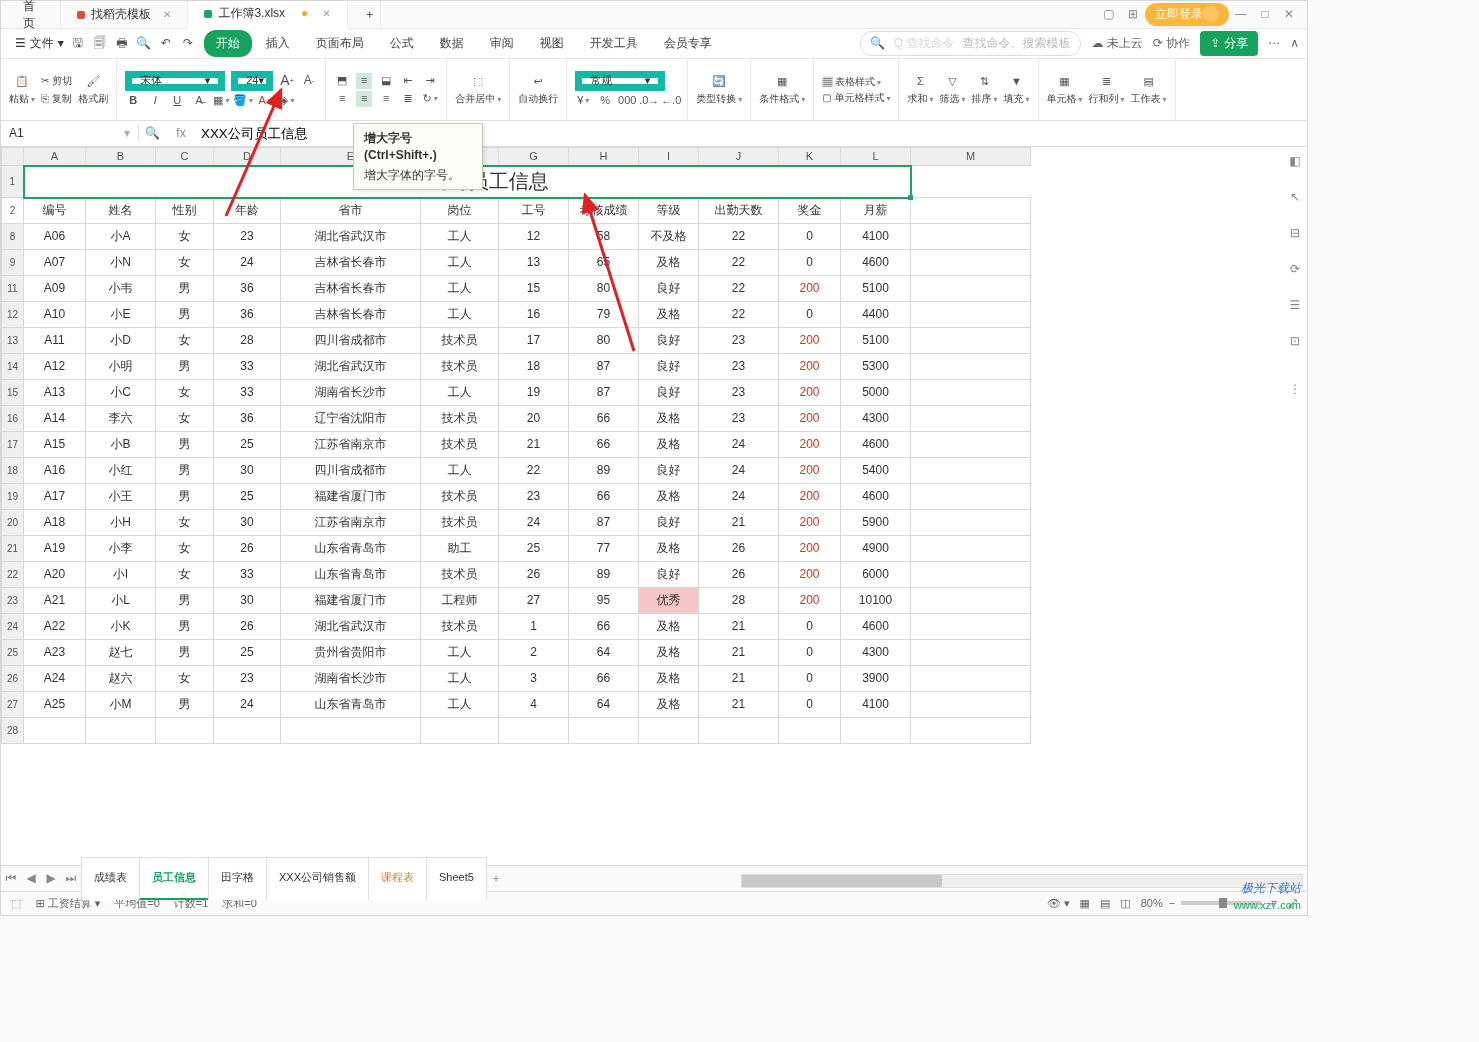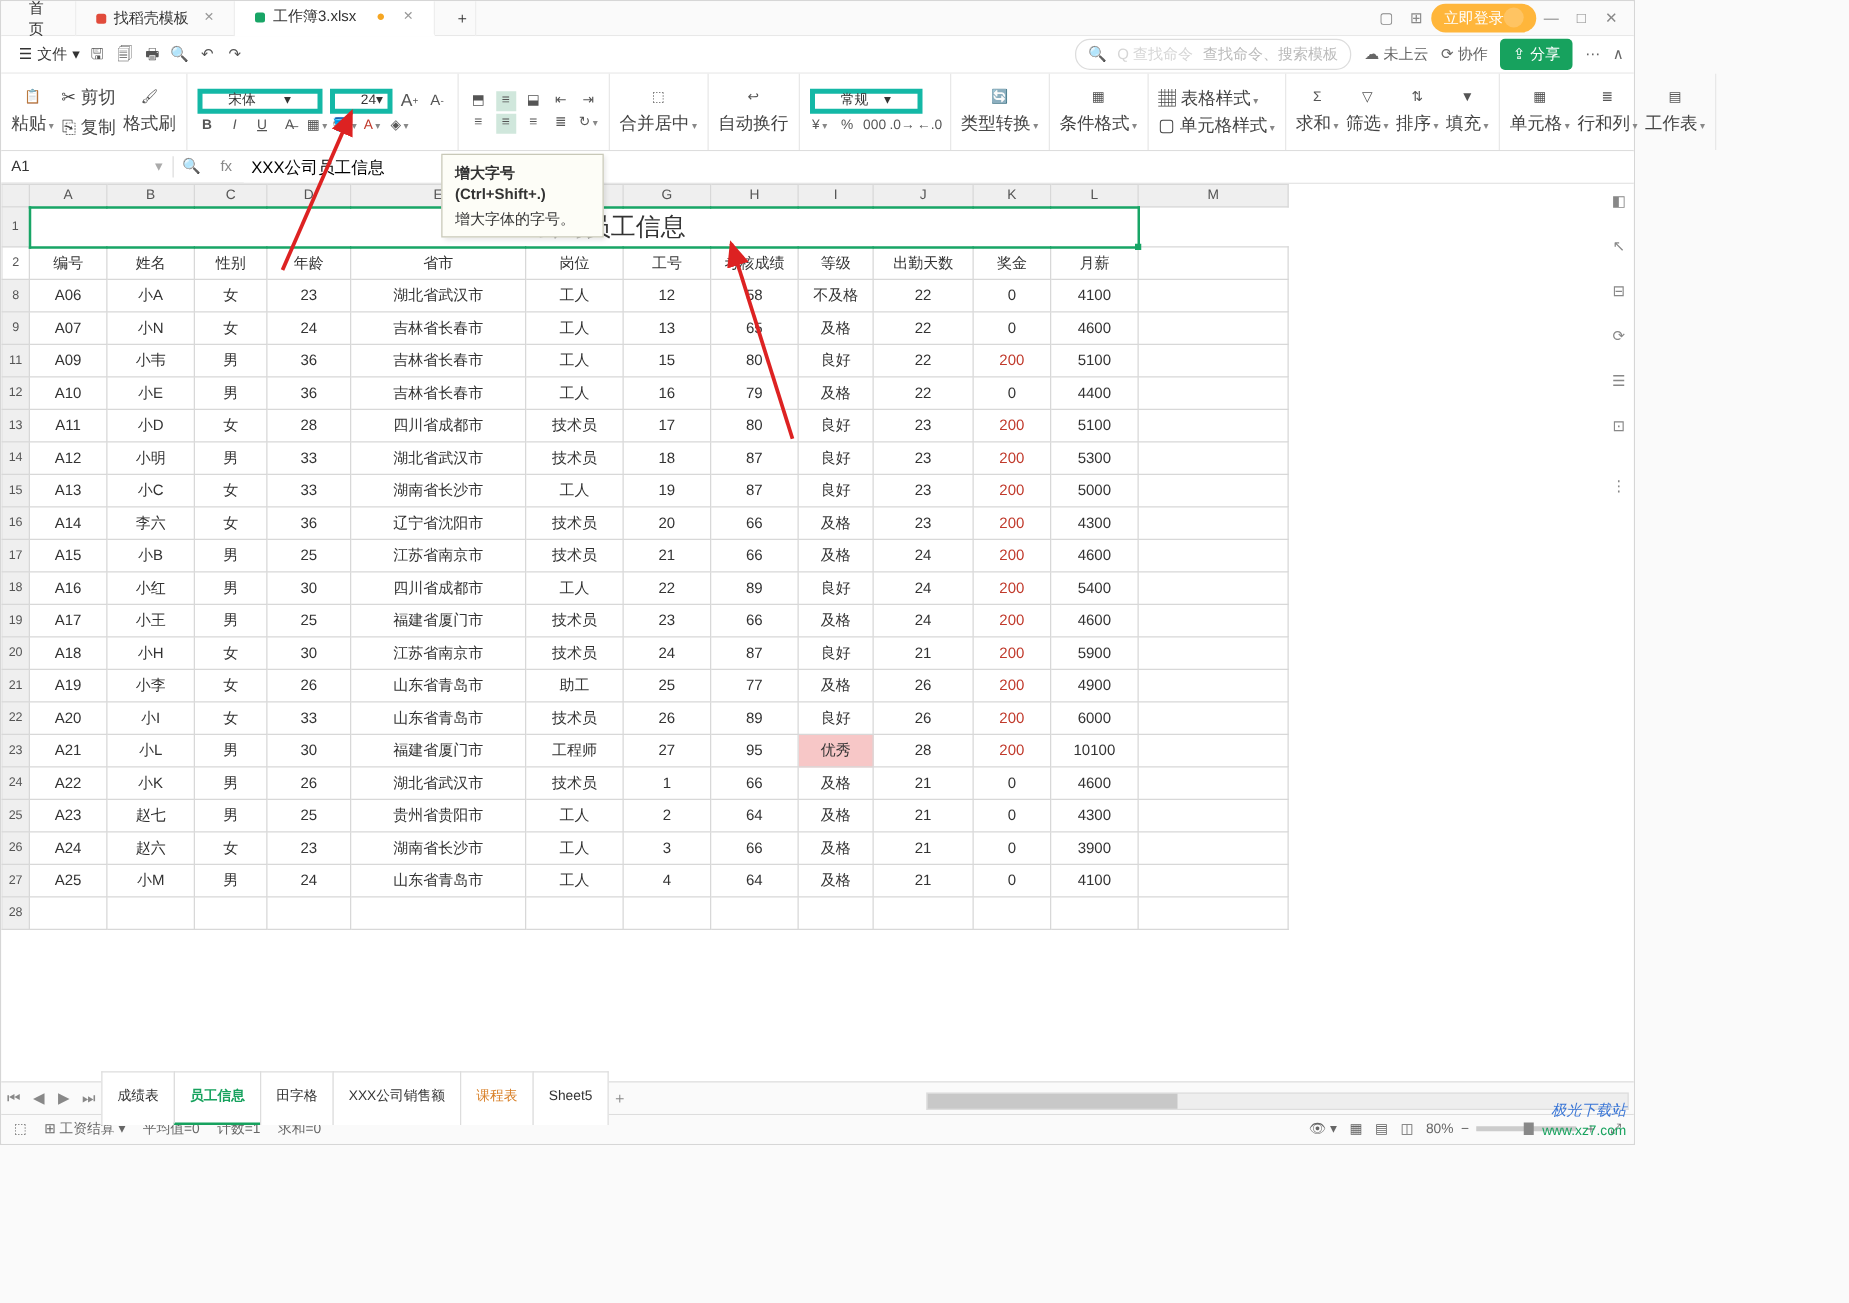--- a/index.html
+++ b/index.html
@@ -30,23 +30,23 @@
   .menubar .mtab.active{background:#17a25e;color:#fff;}
   .menubar .right{margin-left:auto;display:flex;align-items:center;gap:10px;color:#666;}
   .search{border:1px solid #ddd;border-radius:12px;padding:3px 10px;color:#bbb;display:flex;gap:8px;align-items:center;}
   .share{background:#17a25e;color:#fff;padding:4px 10px;border-radius:4px;display:flex;gap:4px;align-items:center;}
   
   .ribbon{height:62px;border-bottom:1px solid #ddd;display:flex;align-items:stretch;background:#fff;font-size:11px;}
   .group{border-right:1px solid #e8e8e8;display:flex;flex-direction:column;justify-content:center;align-items:center;padding:4px 8px;gap:2px;}
   .group .row{display:flex;gap:6px;align-items:center;}
   .group .big{display:flex;flex-direction:column;align-items:center;gap:2px;}
   .ico{width:16px;height:16px;display:inline-flex;align-items:center;justify-content:center;color:#555;}
-  .lbl{font-size:14px;color:#444;white-space:nowrap;text-align:right;}
+  .lbl{font-size:10px;color:#444;white-space:nowrap;}
   .drop::after{content:"▾";font-size:8px;color:#888;margin-left:2px;}
-  .sel{border:4px solid #14b8a6;height:20px;padding:0 21px;display:flex;align-items:center;background:#fff;}
+  .sel{border:7px solid #14b8a6;height:20px;padding:0 8px;display:flex;align-items:center;background:#fff;}
   .fontsel{width:100px;} .sizesel{width:42px;}
   .numfmt{width:90px;}
   .tooltip{position:absolute;left:352px;top:122px;z-index:10;background:#fdfdf7;border:1px solid #c8c8b8;padding:6px 10px;width:130px;box-shadow:2px 2px 4px rgba(0,0,0,.1);}
   .tooltip .tt-title{font-weight:bold;margin-bottom:3px;}
   
   .fbar{height:26px;border-bottom:1px solid #ddd;display:flex;align-items:center;background:#fff;}
   .namebox{width:138px;border-right:1px solid #ddd;padding:0 8px;display:flex;align-items:center;justify-content:space-between;}
   .fbar .ico{margin:0 6px;color:#888;}
   .fbar input{border:none;flex:1;height:24px;padding:0 6px;font:12px inherit;}
   
@@ -121,20 +121,31 @@
   <div class="menubar">
     <div class="file">☰ <span>文件</span> ▾</div>
     <div class="qat">
       <span>🖫</span>
       <span>🗐</span>
       <span>🖶</span>
       <span>🔍</span>
       <span>↶</span>
       <span>↷</span>
     </div>
+    <div class="tabs" id="menutabs">
+        <div class="mtab active">开始</div>
+        <div class="mtab">插入</div>
+        <div class="mtab">页面布局</div>
+        <div class="mtab">公式</div>
+        <div class="mtab">数据</div>
+        <div class="mtab">审阅</div>
+        <div class="mtab">视图</div>
+        <div class="mtab">开发工具</div>
+        <div class="mtab">会员专享</div>
+      </div>
     <div class="right">
       <div class="search">
         <span>🔍</span>
         <span style="opacity:.6">Q 查找命令</span>
         <span>查找命令、搜索模板</span>
       </div>
       <span>☁ <span>未上云</span></span>
       <span>⟳ <span>协作</span></span>
       <div class="share">⇪ <span>分享</span></div>
       <span>⋯</span>

